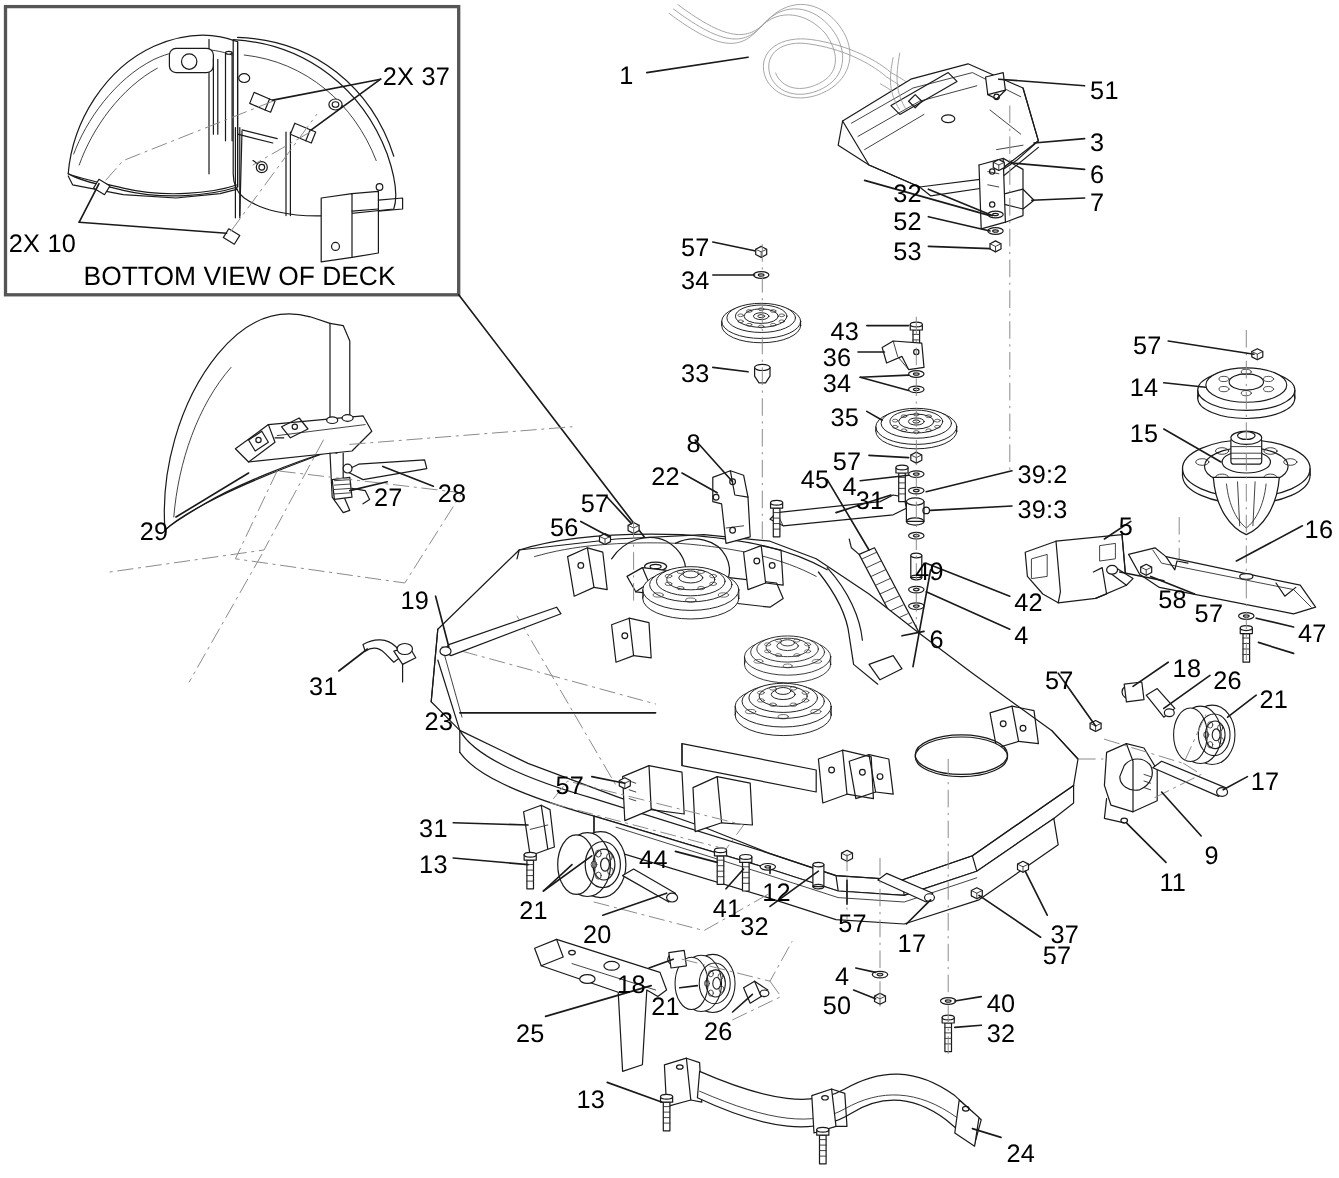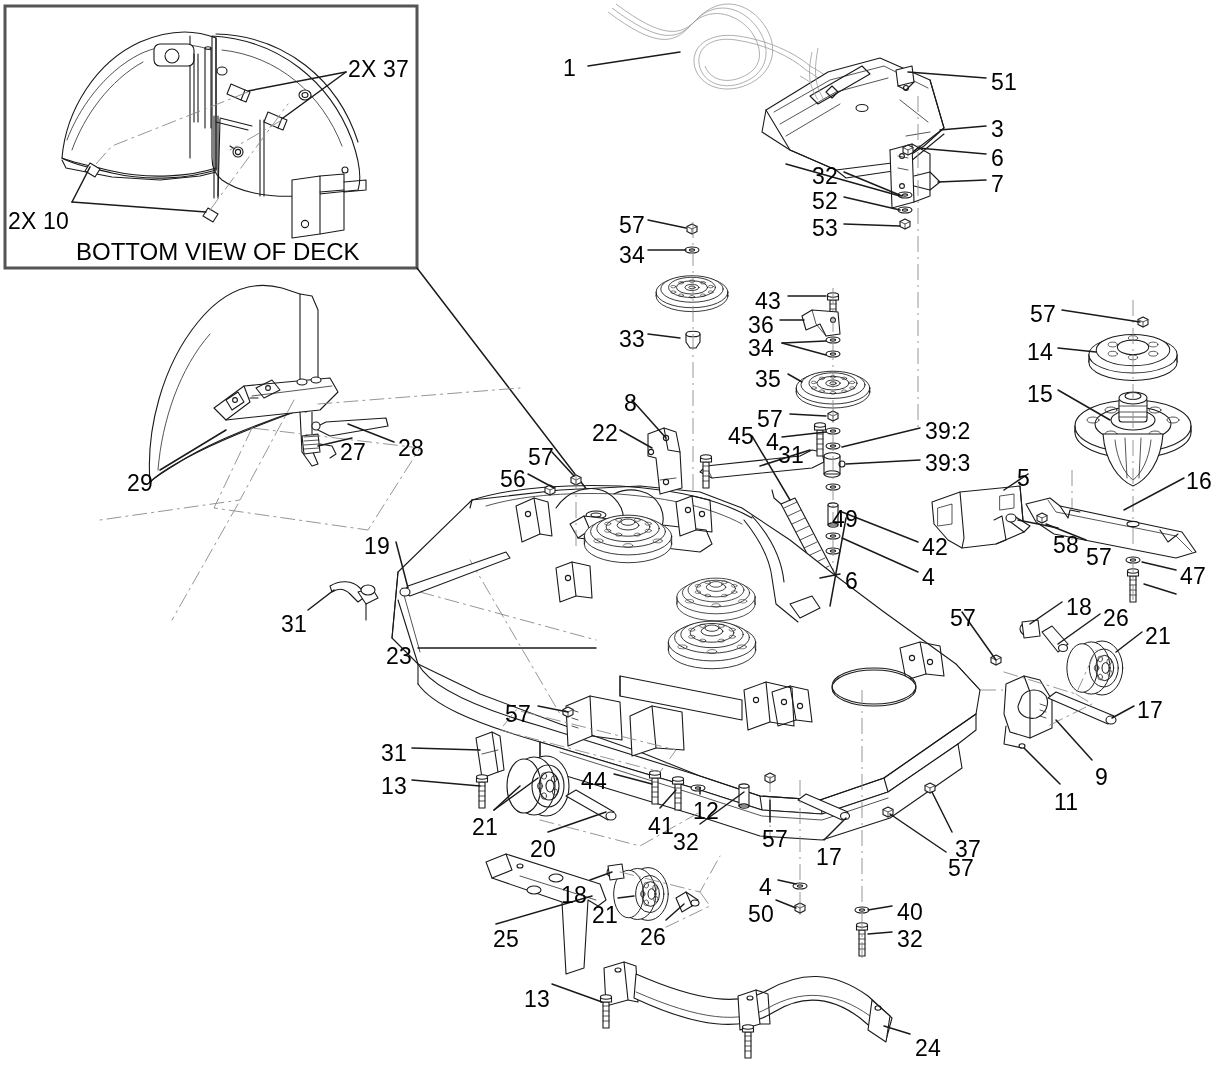--- a/index.html
+++ b/index.html
@@ -714,21 +714,21 @@
       <div class="callout" style="left: 472px; top: 816px;">21</div>
       <div class="callout" style="left: 530px; top: 838px;">20</div>
       <div class="callout" style="left: 581px; top: 770px;">44</div>
       <div class="callout" style="left: 648px; top: 815px;">41</div>
       <div class="callout" style="left: 693px; top: 800px;">12</div>
       <div class="callout" style="left: 673px; top: 831px;">32</div>
       <div class="callout" style="left: 762px; top: 828px;">57</div>
       <div class="callout" style="left: 561px; top: 884px;">18</div>
       <div class="callout" style="left: 592px; top: 904px;">21</div>
       <div class="callout" style="left: 640px; top: 926px;">26</div>
-      <div class="callout" style="left: 469px; top: 928px; margin-left: 24px;">25</div>
+      <div class="callout" style="left: 469px; top: 928px;">25</div>
       <div class="callout" style="left: 524px; top: 988px;">13</div>
       <div class="callout" style="left: 915px; top: 1037px;">24</div>
       <div class="callout" style="left: 759px; top: 876px;">4</div>
       <div class="callout" style="left: 748px; top: 903px;">50</div>
       <div class="callout" style="left: 897px; top: 901px;">40</div>
       <div class="callout" style="left: 897px; top: 928px;">32</div>
       <div class="callout" style="left: 816px; top: 846px;">17</div>
       <div class="callout" style="left: 955px; top: 838px;">37</div>
       <div class="callout" style="left: 948px; top: 857px;">57</div>
       <div class="callout" style="left: 950px; top: 607px;">57</div>

